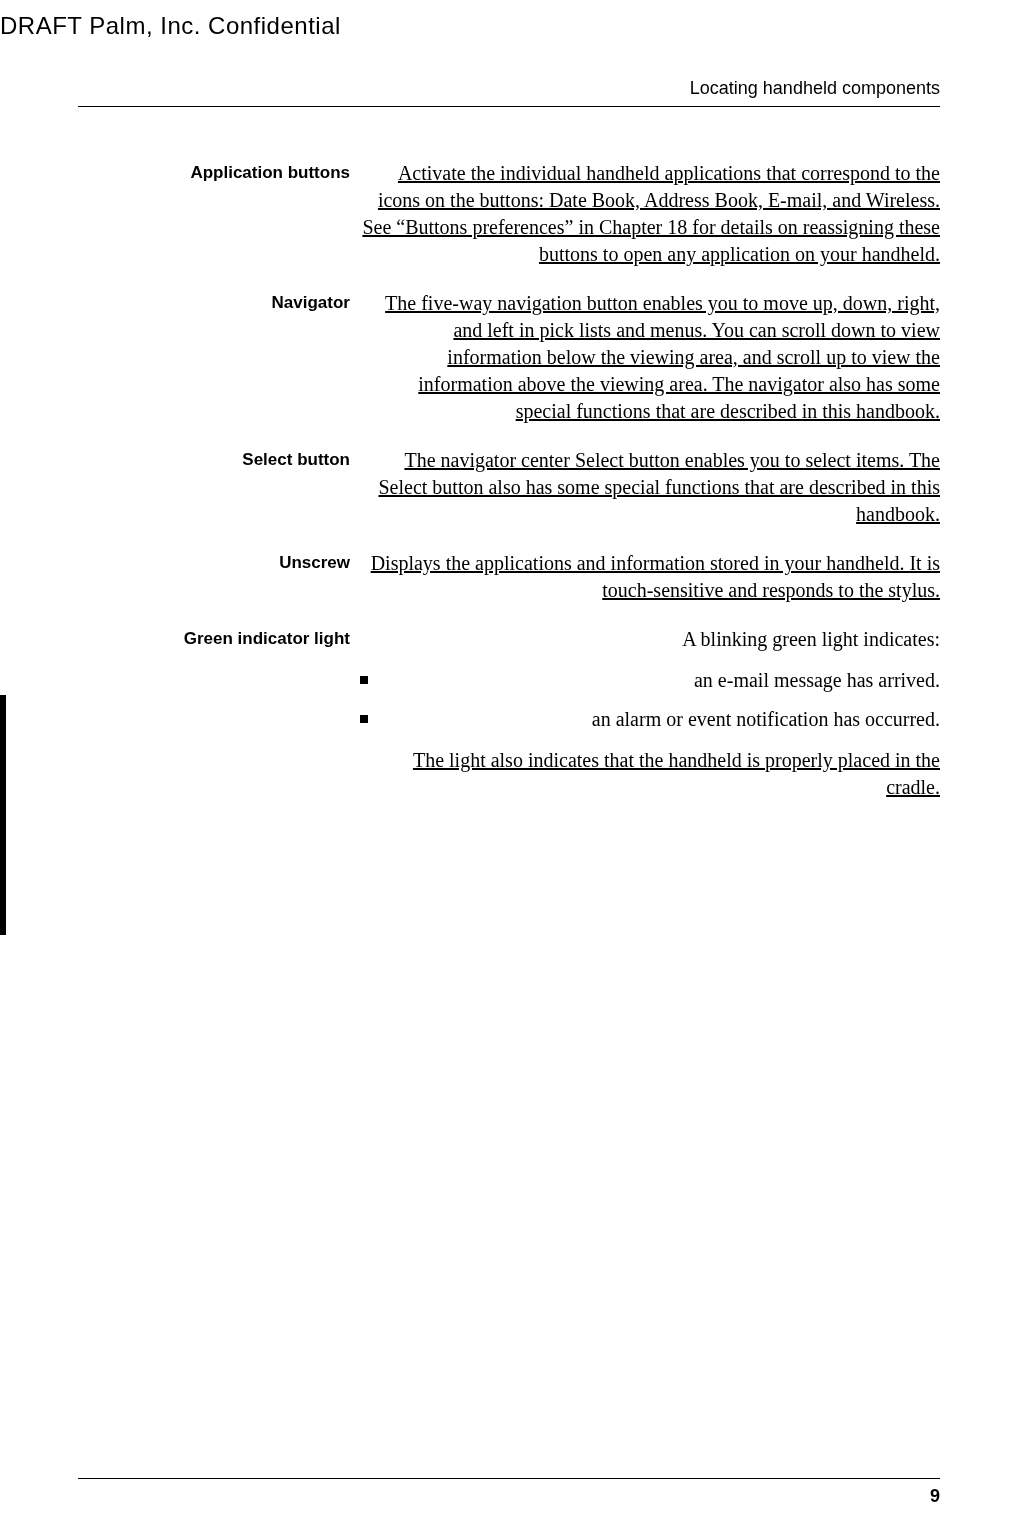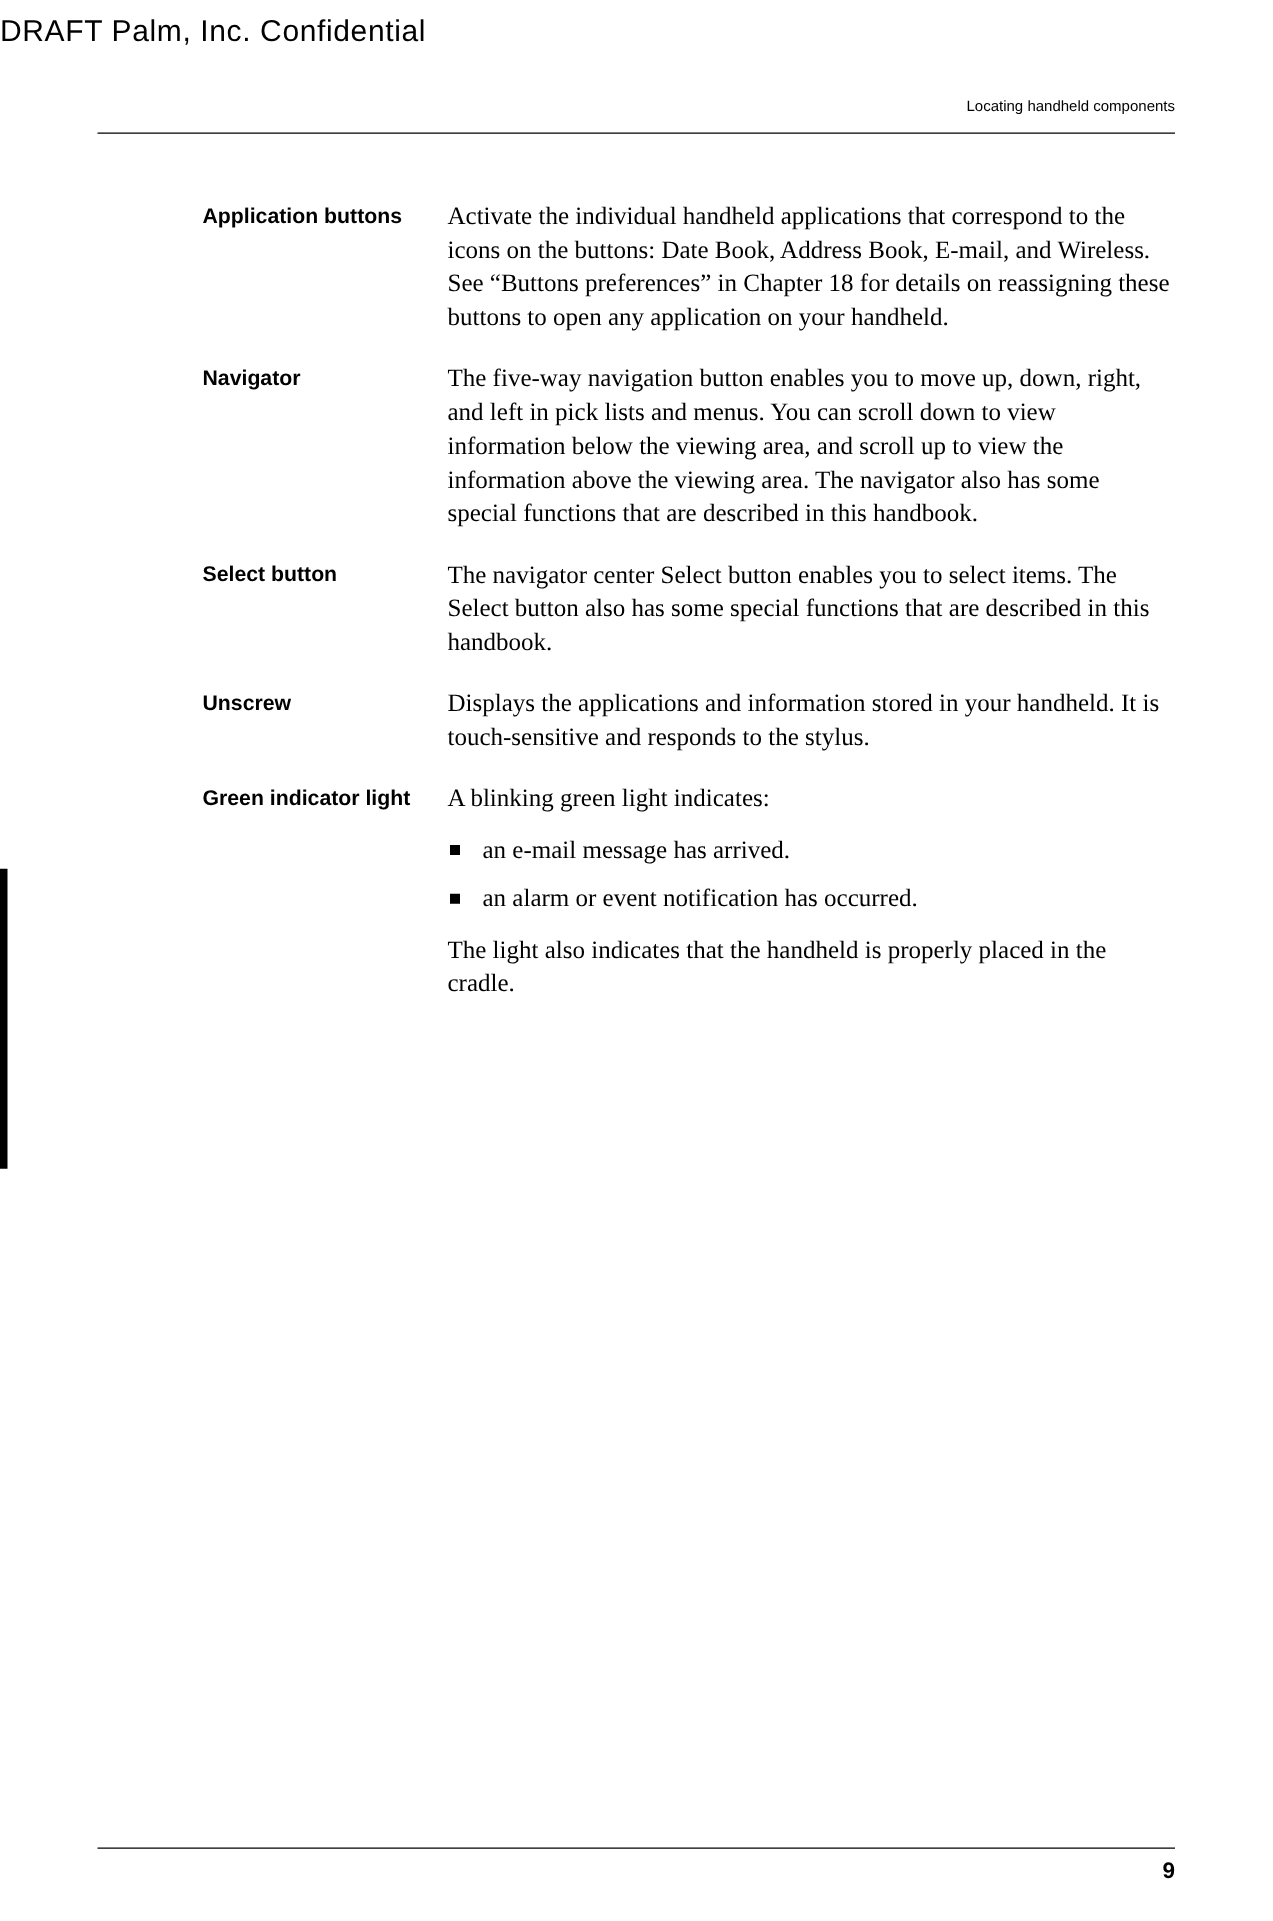--- a/index.html
+++ b/index.html
@@ -23,34 +23,35 @@
       text-align: left;
       font-family: Arial, Helvetica, sans-serif;
       font-size: 24px;
       letter-spacing: 0.5px;
     }
     .section-header {
       position: absolute;
       top: 78px;
       right: 78px;
       font-family: Arial, Helvetica, sans-serif;
-      font-size: 12px;
+      font-size: 18px;
     }
     .header-rule {
       position: absolute;
       top: 106px;
       left: 78px;
       right: 78px;
       border-top: 1.5px solid #000;
     }
     .content {
       position: absolute;
       top: 160px;
       left: 162px;
       right: 78px;
+      text-align: right;
     }
     .row {
       display: flex;
       margin-bottom: 22px;
     }
     .term {
       flex: 0 0 196px;
       font-family: Arial, Helvetica, sans-serif;
       font-weight: bold;
       font-size: 17px;
@@ -60,20 +61,21 @@
     .desc {
       flex: 1;
       font-size: 20px;
       line-height: 27px;
     }
     .desc p {
       margin-bottom: 14px;
     }
     .desc p:last-child {
       margin-bottom: 0;
+      text-decoration: underline;
     }
     .desc ul {
       list-style: none;
       margin: 14px 0 14px 0;
     }
     .desc li {
       position: relative;
       padding-left: 28px;
       margin-bottom: 12px;
     }

